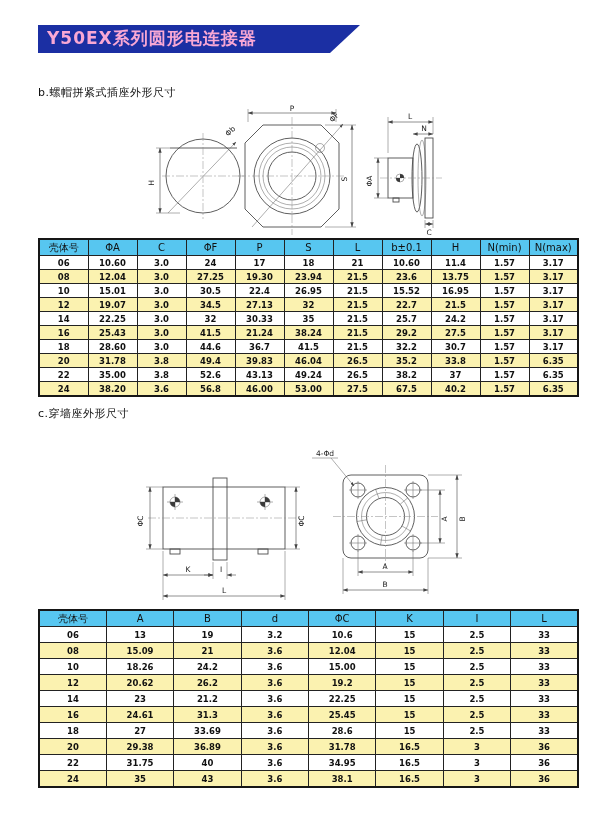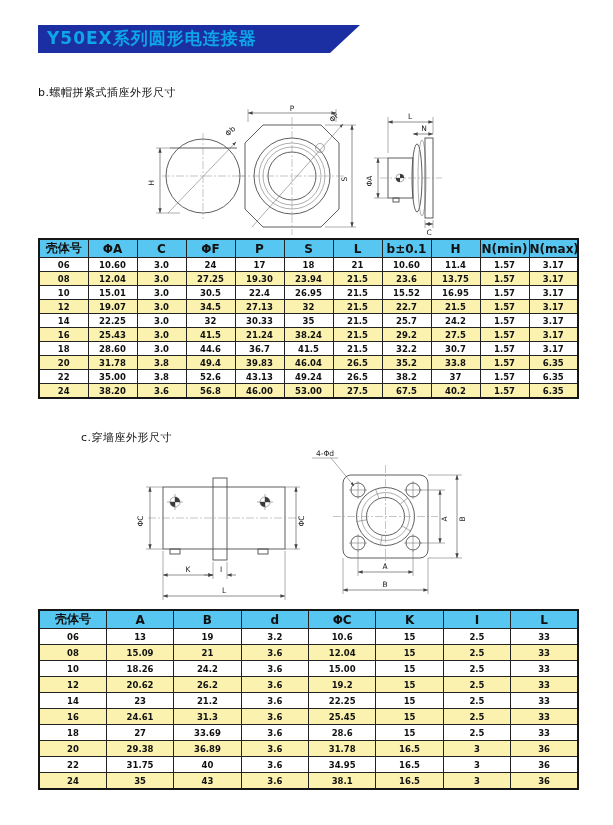--- a/index.html
+++ b/index.html
@@ -5,37 +5,37 @@
   html,body { margin:0; padding:0; background:#e8e8e8; }
   .page {
     position:relative; width:613px; height:825px; background:#ffffff;
     font-family:"DejaVu Sans","Liberation Sans",sans-serif; overflow:hidden;
     margin:0 auto;
   }
   .banner {
     position:absolute; left:38px; top:25px; width:322px; height:28px;
     background:var(--banner-bg,#1b2fa3);
     clip-path:polygon(0 0,100% 0,calc(100% - 30px) 100%,0 100%);
-    color:#0ea5e9; font-weight:bold; font-size:17px; line-height:27px;
+    color:#f9a8d4; font-weight:bold; font-size:17px; line-height:27px;
     padding-left:9px; box-sizing:border-box; letter-spacing:1px;
   }
   .sec-title { position:absolute; left:38px; font-size:11px; font-weight:normal; color:#111; letter-spacing:0.5px; }
   .sec-b { top:85px; }
-  .sec-c { top:430px;margin-left:43px; }
+  .sec-c { top:406px; }
 
   table.spec {
     position:absolute; left:38px; width:541px;
     border-collapse:collapse; table-layout:fixed;
     border:2px solid #161616;
   }
   table.spec th, table.spec td {
     border:1px solid #222; text-align:center; vertical-align:middle;
     padding:0; color:#111; overflow:hidden; white-space:nowrap;
   }
-  table.spec th { background:var(--header-bg,#57c6f0); font-size:12px; font-weight:bold; height:15px; }
+  table.spec th { background:var(--header-bg,#57c6f0); font-size:10px; font-weight:normal; height:15px; }
   table.spec td { font-size:8.5px; font-weight:bold; }
   table.spec tr.alt td { background:var(--alt-row-bg,#fbf2b0); }
   #table-b { top:238px; } #table-b td { height:13px; }
   #table-c { top:609px; } #table-c td { height:15px; }
 
   svg.draw { position:absolute; overflow:visible; }
   #draw-b { left:140px; top:103px; }
   #draw-c { left:100px; top:445px; }
   .dl  { stroke:#4d4d4d; stroke-width:0.9; fill:none; }
   .thin{ stroke:#6a6a6a; stroke-width:0.55; fill:none; }

